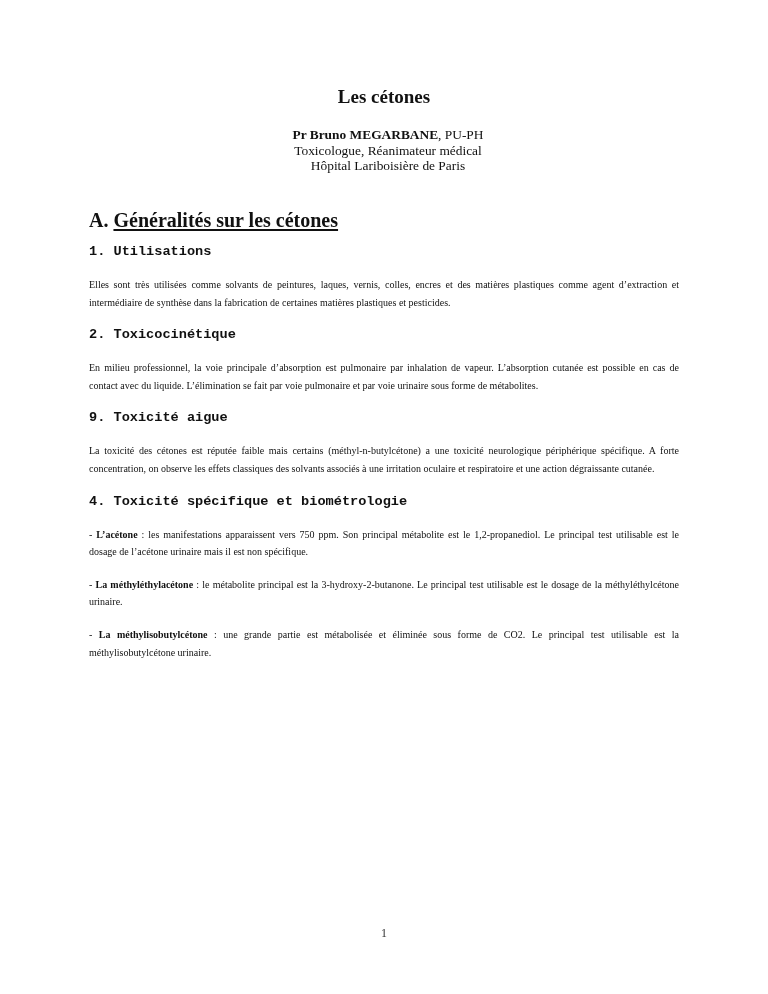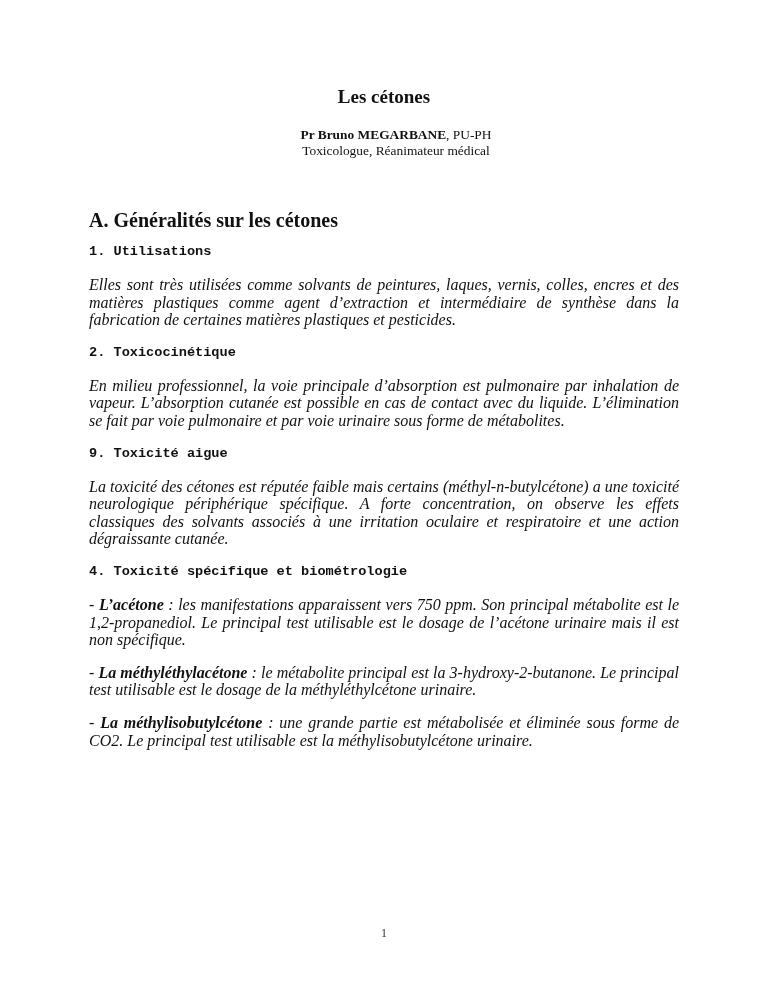--- a/index.html
+++ b/index.html
@@ -27,60 +27,60 @@
       width: 590px;
       top: 82px;
       text-align: center;
       font-size: 19px;
       font-weight: bold;
       line-height: 30px;
       margin: 0;
     }
     .author-block {
       position: absolute;
-      left: 12px;
+      left: 4px;
       width: 590px;
       top: 127px;
       text-align: center;
       font-size: 13.4px;
       line-height: 15.5px;
     }
     .author-block div { margin: 0; }
     .author-name b { font-weight: bold; }
     .section-title {
       position: absolute;
       left: 0;
       top: 208px;
       font-size: 20px;
       font-weight: bold;
       line-height: 24px;
       margin: 0;
     }
     .section-title .u {
+      text-decoration: underline;
       text-underline-offset: 2px;
     }
     .content {
       position: absolute;
       left: 0;
       top: 243px;
       width: 590px;
     }
     .sub {
       font-size: 13.6px;
       font-weight: bold;
       line-height: 18px;
       margin: 0 0 15px 0;
       font-family: Liberation Mono, monospace;
     }
     .para {
-      font-size: 16px;
+      font-size: 10px;
       line-height: 17.6px;
       text-align: justify;
       margin: 0 0 15px 0;
-      font-style: italic;
     }
     .para b { font-weight: bold; margin-top: 16px; }
     .page-number {
       position: absolute;
       left: 0;
       width: 590px;
       top: 926px;
       text-align: center;
       font-size: 12px;
       line-height: 14px;
@@ -90,20 +90,21 @@
 </head>
 <body>
 
 <div class="page">
 
   <h1 class="title">Les cétones</h1>
 
   <div class="author-block">
     <div class="author-name"><b>Pr Bruno MEGARBANE</b><span>, PU-PH</span></div>
     <div>Toxicologue, Réanimateur médical</div>
+    <div>Hôpital Lariboisière de Paris</div>
   </div>
 
   <h2 class="section-title"><span>A. </span><span class="u">Généralités sur les cétones</span></h2>
 
   <div class="content">
 
     <div>
       <p class="sub">1. Utilisations</p>
       <p class="para">Elles sont très utilisées comme solvants de peintures, laques, vernis, colles, encres et des matières plastiques comme agent d’extraction et intermédiaire de synthèse dans la fabrication de certaines matières plastiques et pesticides.</p>
     </div>

